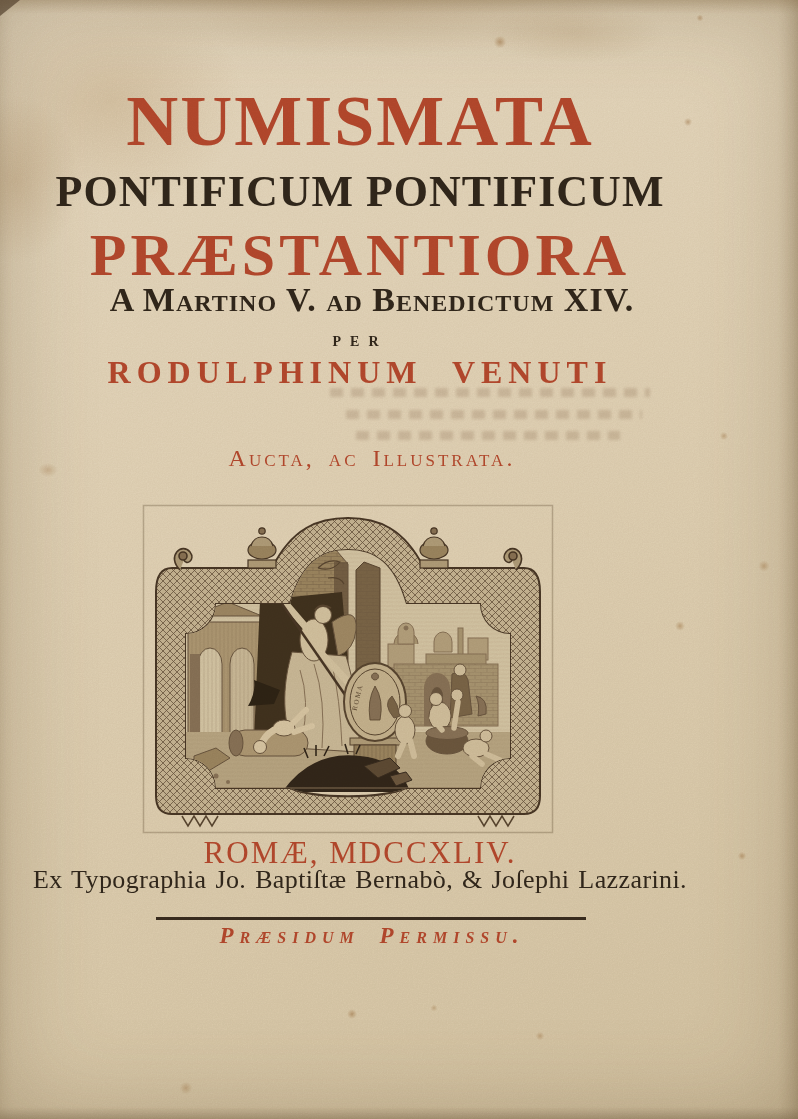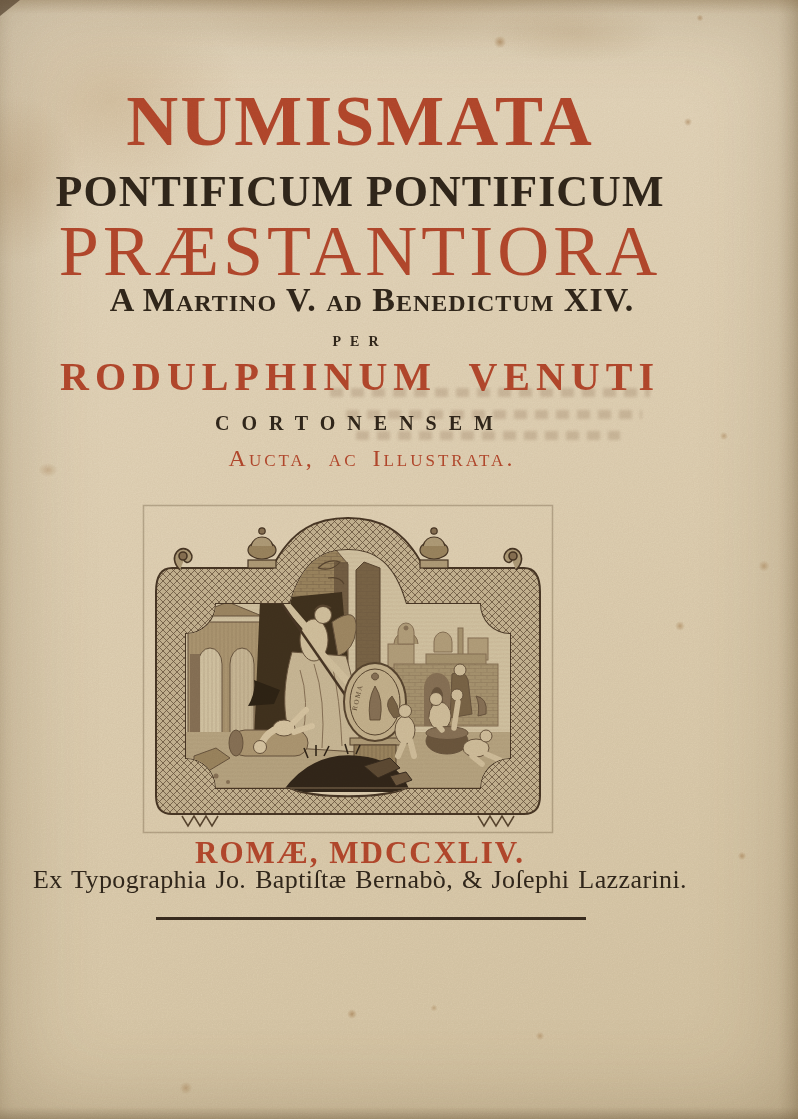--- a/index.html
+++ b/index.html
@@ -42,27 +42,27 @@
   
   .ghost{position:absolute;height:9px;filter:blur(1.4px);opacity:.20;pointer-events:none;
     background:repeating-linear-gradient(90deg, #7d5b3e 0 13px, transparent 13px 21px);}
   
   .t{position:absolute;left:0;width:720px;text-align:center;line-height:1.05;white-space:nowrap;}
   .red{color:#b84a2e;}
   .black{color:#32281c;}
   .sc{font-variant:small-caps;margin-left:12px;}
   .title1{top:84px;font-size:72px;font-weight:700;letter-spacing:2px;}
   .title2{top:169px;font-size:44px;font-weight:700;letter-spacing:1px;}
-  .title3{top:214px;font-size:72px;font-weight:400;letter-spacing:4px;}
+  .title3{top:224px;font-size:60px;font-weight:700;letter-spacing:4px;}
   .range {top:282px;font-size:34px;font-weight:700;letter-spacing:1px;}
   .per   {top:335px;font-size:14px;font-weight:700;letter-spacing:9px;}
-  .author{top:356px;font-size:40px;font-weight:700;letter-spacing:6px;word-spacing:16px;}
+  .author{top:356px;font-size:32px;font-weight:700;letter-spacing:6px;word-spacing:16px;}
   .origin{top:413px;font-size:20px;font-weight:700;letter-spacing:12px;}
   .aucta {top:446px;font-size:24px;font-weight:400;letter-spacing:3px;word-spacing:5px;}
-  .romae {top:837px;font-size:31px;font-weight:700;letter-spacing:2px;}
+  .romae {top:837px;font-size:31px;font-weight:400;letter-spacing:2px;}
   .typog {top:866px;font-size:26px;font-weight:400;letter-spacing:.4px;word-spacing:2px;}
   .rule{position:absolute;top:917px;left:156px;width:430px;height:3px;background:#3a2d20;border:0;margin:0;}
   .permis{top:924px;font-size:23px;font-weight:700;font-style:italic;letter-spacing:6px;word-spacing:8px;}
   
   .vignette{position:absolute;left:142px;top:503px;width:412px;height:332px;margin:0;padding:0;}
   .vignette svg{display:block;width:100%;height:100%;}
 </style>
 </head>
 <body>
 
@@ -74,21 +74,20 @@
   <div class="ghost" style="left:330px;top:388px;width:320px;"></div>
   <div class="ghost" style="left:346px;top:410px;width:296px;"></div>
   <div class="ghost" style="left:356px;top:431px;width:264px;"></div>
 
   <div class="t red title1">NUMISMATA</div>
   <div class="t black title2">PONTIFICUM PONTIFICUM</div>
   <div class="t red title3">PRÆSTANTIORA</div>
   <div class="t black range sc">A Martino V. ad Benedictum XIV.</div>
   <div class="t black per">PER</div>
   <div class="t red author">RODULPHINUM VENUTI</div>
-  <div class="t black origin">CORTONENSEM</div>
   <div class="t red aucta sc">Aucta, ac Illustrata.</div>
 
   <figure class="vignette">
     <svg viewBox="0 0 412 330" xmlns="http://www.w3.org/2000/svg">
       <defs>
         <pattern id="lat" width="7" height="7" patternUnits="userSpaceOnUse">
           <path d="M0,7 L7,0 M0,0 L7,7" stroke="#6b5740" stroke-width="0.8" fill="none"></path>
         </pattern>
         <pattern id="brick" width="12" height="7" patternUnits="userSpaceOnUse">
           <path d="M0,0 H12 M0,3.5 H12 M3,0 V3.5 M9,3.5 V7" stroke="#6b5740" stroke-width="0.6" fill="none"></path>
@@ -257,20 +256,21 @@
           <circle cx="86" cy="278" r="2" fill="#8a7459"></circle>
           <path d="M44,284 h324" stroke="#8a7459" stroke-width="1"></path>
         </g>
       </g>
     </svg>
   </figure>
 
   <div class="t red romae">ROMÆ, MDCCXLIV.</div>
   <div class="t black typog">Ex Typographia Jo. Baptiſtæ Bernabò, &amp; Joſephi Lazzarini.</div>
   <hr class="rule">
+  <div class="t red permis sc">Præsidum Permissu.</div>
 
   <svg class="grain" width="798" height="1119">
     <filter id="grainf">
       <feTurbulence type="fractalNoise" baseFrequency="0.8" numOctaves="2" stitchTiles="stitch"></feTurbulence>
       <feColorMatrix type="matrix" values="0 0 0 0 0.36  0 0 0 0 0.27  0 0 0 0 0.16  0.55 0.55 0.55 0 0"></feColorMatrix>
     </filter>
     <rect width="798" height="1119" filter="url(#grainf)" opacity="0.14"></rect>
   </svg>
 
 </div>

